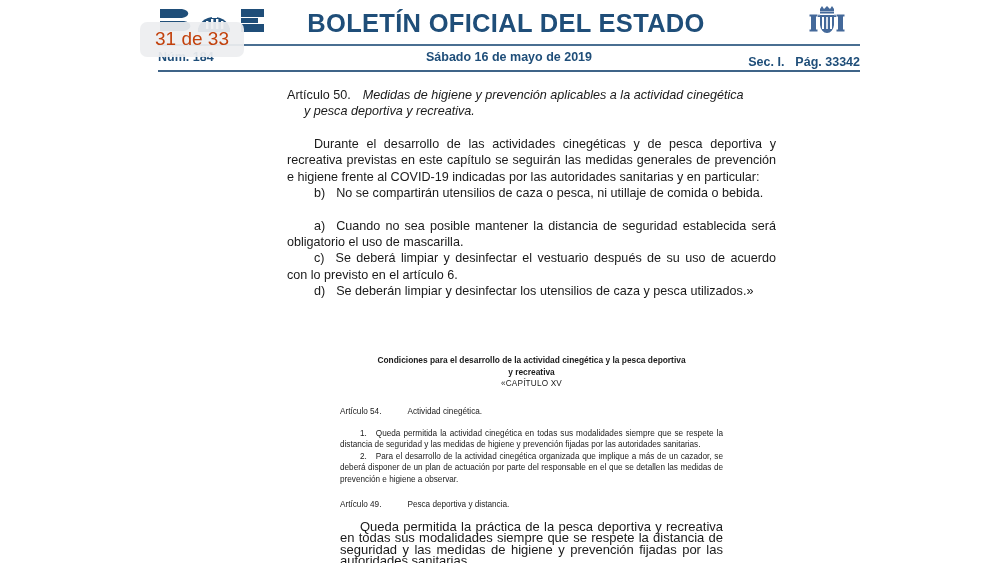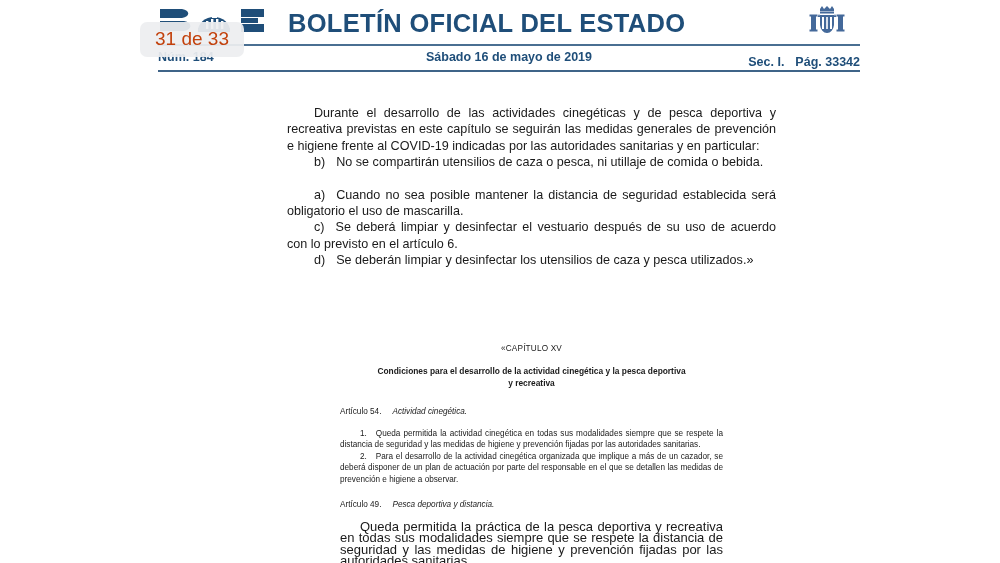--- a/index.html
+++ b/index.html
@@ -42,20 +42,21 @@
     height: 28px;
   }
   #boe-logo svg { display: block; }
 
   
   #gazette-title {
     position: absolute;
     left: 288px;
     top: 9px;
     width: 436px;
+    text-align: center;
     font-size: 25.5px;
     font-weight: bold;
     letter-spacing: 0.3px;
     color: #1f4e79;
     white-space: nowrap;
   }
 
   
   #coat-of-arms {
     position: absolute;
@@ -178,22 +179,21 @@
     font-weight: bold;
     line-height: 11.5px;
     margin: 0;
   }
   .sm-heading {
     font-size: 8.2px;
     line-height: 11px;
     margin: 0;
   }
   .sm-heading .art-title {
-    font-style: italic;
-    margin-left: 11px;
+    margin-left: 26px;
   }
   p.sm {
     margin: 0;
     font-size: 13px;
     line-height: 11.4px;
     text-align: justify;
   }
   p.sm.indent { text-indent: 20px; }
   .num-item {
     margin: 0;
@@ -291,20 +291,24 @@
       </span>
     </div>
 
     <div class="hrule" id="rule-bottom"></div>
   </div>
 
   <div id="doc-body">
 
     <div class="outer-block" style="top:0px;">
 
+      <div class="art-heading">
+        <span class="art-num">Artículo 50.</span><span class="art-title">Medidas de higiene y prevención aplicables a la actividad cinegética</span>
+        <span class="cont">y pesca deportiva y recreativa.</span>
+      </div>
 
       <p class="just indent" style="margin-top:17px;">Durante el desarrollo de las actividades cinegéticas y de pesca deportiva y recreativa previstas en este capítulo se seguirán las medidas generales de prevención e higiene frente al COVID-19 indicadas por las autoridades sanitarias y en particular:</p>
 
       <p class="letter-item">
         <span class="lbl">b)</span><span>No se compartirán utensilios de caza o pesca, ni utillaje de comida o bebida.</span>
       </p>
 
       <p class="letter-item" style="margin-top:16px;">
         <span class="lbl">a)</span><span>Cuando no sea posible mantener la distancia de seguridad establecida será obligatorio el uso de mascarilla.</span>
       </p>
@@ -312,28 +316,28 @@
       <p class="letter-item">
         <span class="lbl">c)</span><span>Se deberá limpiar y desinfectar el vestuario después de su uso de acuerdo con lo previsto en el artículo 6.</span>
       </p>
 
       <p class="letter-item">
         <span class="lbl">d)</span><span>Se deberán limpiar y desinfectar los utensilios de caza y pesca utilizados.»</span>
       </p>
     </div>
 
     <div id="inset-block" style="top:255px;">
-
-      <p id="chapter-label">«CAPÍTULO XV</p>
 
       <p id="chapter-title" style="margin-top:12px;">
         <span>Condiciones para el desarrollo de la actividad cinegética y la pesca deportiva</span><br>
         <span>y recreativa</span>
       </p>
 
+      <p id="chapter-label">«CAPÍTULO XV</p>
+
       <p class="sm-heading" style="margin-top:17px;">
         <span>Artículo 54.</span><span class="art-title">Actividad cinegética.</span>
       </p>
 
       <p class="num-item" style="margin-top:11px;">
         <span class="lbl">1.</span><span>Queda permitida la actividad cinegética en todas sus modalidades siempre que se respete la distancia de seguridad y las medidas de higiene y prevención fijadas por las autoridades sanitarias.</span>
       </p>
 
       <p class="num-item">
         <span class="lbl">2.</span><span>Para el desarrollo de la actividad cinegética organizada que implique a más de un cazador, se deberá disponer de un plan de actuación por parte del responsable en el que se detallen las medidas de prevención e higiene a observar.</span>

